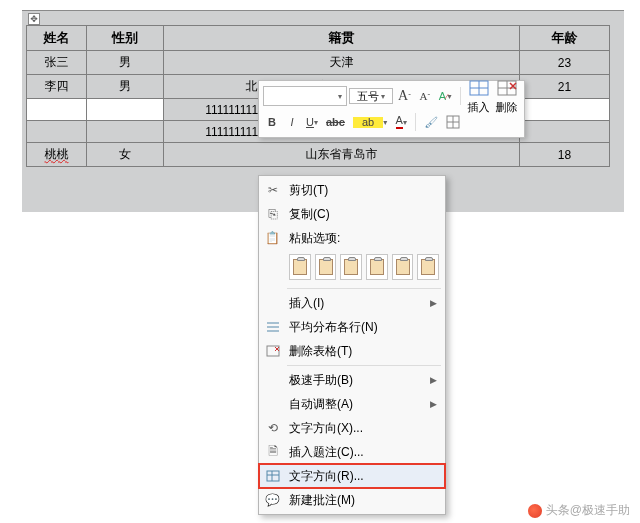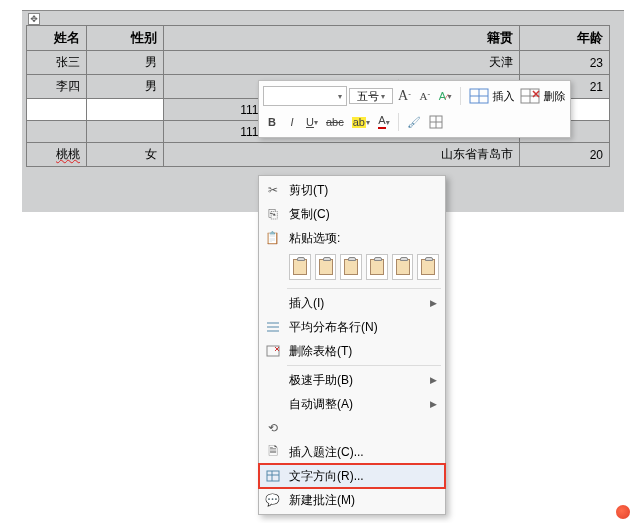--- a/index.html
+++ b/index.html
@@ -30,21 +30,21 @@
   table.doc {
     border-collapse: collapse;
     width: 584px;
     margin-left: 4px;
     margin-top: 14px;
     background: #cfd0d1;
   }
   table.doc th, table.doc td {
     border: 1px solid #7e7e7e;
     padding: 3px 6px;
-    text-align: right;
+    text-align: center;
     font-weight: normal;
     height: 22px;
     vertical-align: middle;
   }
   table.doc th {
     font-weight: bold;
     font-size: 13px;
   }
   .col-name { width: 60px; }
   .col-gender { width: 77px; }
@@ -85,27 +85,27 @@
     justify-content: space-between;
   }
   .size-box {
     width: 44px; height: 16px;
     border: 1px solid #bbb;
     background: #fff;
     display: inline-flex; align-items: center; justify-content: center;
     gap: 2px;
   }
   .dd { font-size: 8px; color: #666; }
-  .grp { display: flex; align-items: center; font-size: 11px; gap:1px; }
+  .grp { display: flex; flex-direction: column; align-items: center; font-size: 11px; gap:1px; }
   .grp .ic { width: 26px; height: 22px; border:1px solid transparent; display:flex;align-items:center;justify-content:center;}
   .a-big { font-size: 14px; font-family: "Times New Roman", serif; }
   .a-sup { font-size: 8px; vertical-align: super; }
-  .strike { text-decoration: line-through; }
+  .strike { text-decoration: line-through; font-weight: bold; }
   .ul-red { border-bottom: 2px solid #c00; padding-bottom:1px; line-height:1;}
-  .hl-yellow { background: #ffeb3b; padding: 0 1px; line-height:1;}
+  .hl-yellow { background: #ffeb3b; padding: 0 9px; line-height:1;}
 
   
   .context-menu {
     position: absolute;
     left: 258px; top: 175px;
     width: 188px;
     background: #f8f8f8;
     border: 1px solid #b6b6b6;
     box-shadow: 3px 3px 6px rgba(0,0,0,.25);
     font-size: 12px;
@@ -196,21 +196,21 @@
     <tr>
       <td></td>
       <td></td>
       <td>11111111111111111111111111111111111111111111111</td>
       <td></td>
     </tr>
     <tr>
       <td><span class="redsquiggle">桃桃</span></td>
       <td>女</td>
       <td>山东省青岛市</td>
-      <td>20</td>
+      <td>18</td>
     </tr>
   </tbody>
     </table>
 </div>
 
 <div class="mini-toolbar">
   <div class="row">
     <div class="font-box">
       <span></span>
       <span class="dd">▾</span>
@@ -369,20 +369,21 @@
     <span class="cm-label">极速手助(B)</span>
     <span class="cm-arrow">▶</span>
   </div>
   <div class="cm-item">
     <span class="cm-ic"></span>
     <span class="cm-label">自动调整(A)</span>
     <span class="cm-arrow">▶</span>
   </div>
   <div class="cm-item">
     <span class="cm-ic">⟲</span>
+    <span class="cm-label">文字方向(X)...</span>
   </div>
   <div class="cm-item">
     <span class="cm-ic">🗎</span>
     <span class="cm-label">插入题注(C)...</span>
   </div>
   <div class="cm-item highlighted-item">
     <span class="cm-ic">
       <svg width="14" height="12">
           <rect x="1" y="1" width="12" height="10" fill="none" stroke="#58a"></rect>
           <line x1="1" y1="5" x2="13" y2="5" stroke="#58a"></line>
@@ -392,13 +393,14 @@
     <span class="cm-label">文字方向(R)...</span>
   </div>
   <div class="cm-item">
     <span class="cm-ic">💬</span>
     <span class="cm-label">新建批注(M)</span>
   </div>
 </div>
 
 <div class="watermark">
   <span class="logo"></span>
+  <span>头条@极速手助</span>
 </div>
 
 </body></html>

